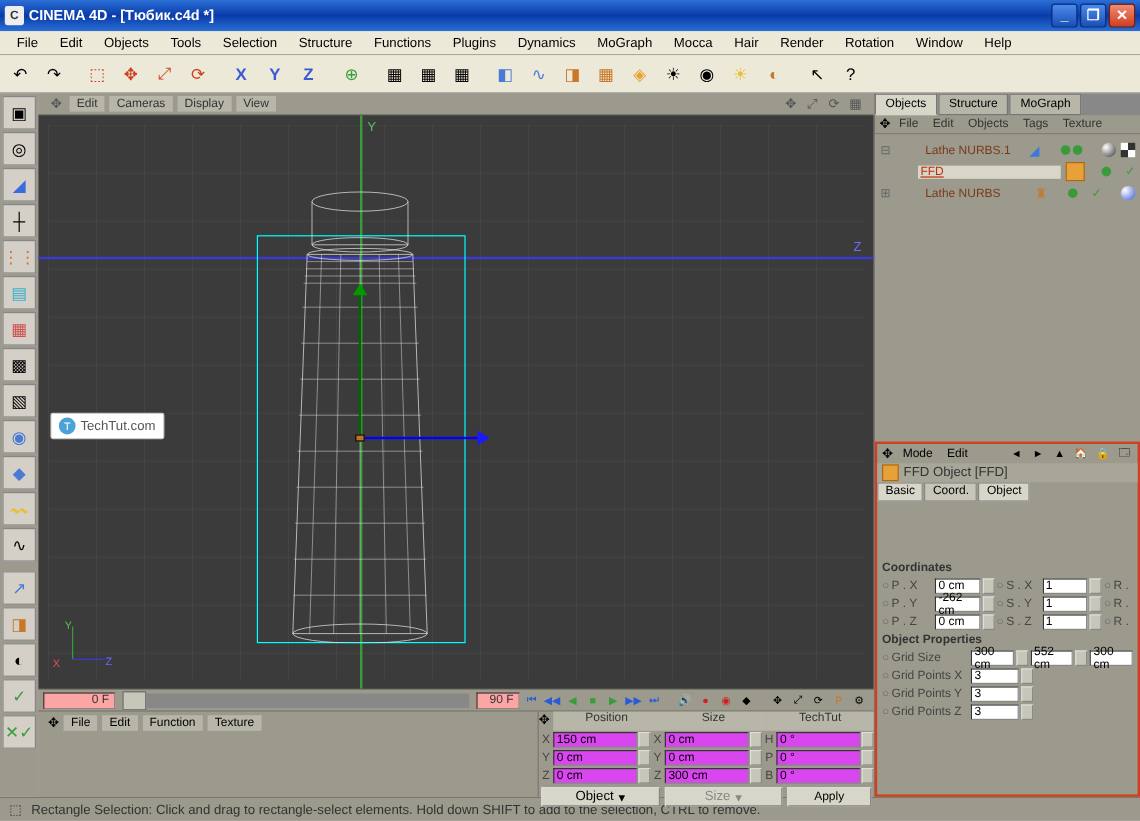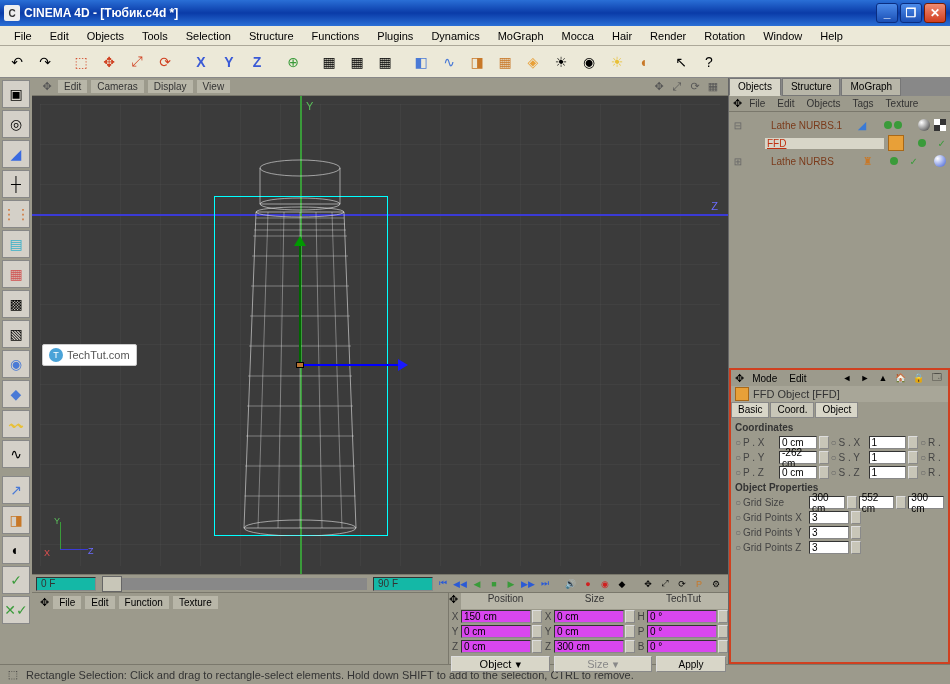--- a/index.html
+++ b/index.html
@@ -49,21 +49,21 @@
 .corner-axes .y { position:absolute; left:12px; bottom:8px; width:1px; height:28px; background:#3a9b3a; }
 .corner-axes .yl { position:absolute; left:6px; top:-2px; color:#5abe5a; font-size:9px;}
 .corner-axes .z { position:absolute; left:12px; bottom:8px; width:28px; height:1px; background:#3a3ad6; }
 .corner-axes .zl { position:absolute; left:40px; bottom:2px; color:#6b6bff; font-size:9px;}
 .corner-axes .xl { position:absolute; left:-4px; bottom:0; color:#e05050; font-size:9px;}
 
 .watermark { position:absolute; left:10px; top:248px; background:#fff; padding:3px 6px; border:1px solid #ccc; border-radius:2px; display:flex; align-items:center; gap:4px; font-size:9px; color:#555;}
 .watermark .wm-icon { width:14px; height:14px; border-radius:50%; background:#4aa3d8; display:flex; align-items:center; justify-content:center; color:#fff; font-size:9px;}
 
 .timeline { height:18px; background:#9c9a8c; display:flex; align-items:center; padding:0 4px; gap:2px; border-top:1px solid #7a786c; }
-.frame-field { width:60px; height:14px; background:#14b8a6; border:1px inset #888; padding:0 4px; color:#333; font-size:10px; text-align:left;}
+.frame-field { width:60px; height:14px; background:#fca5a5; border:1px inset #888; padding:0 4px; color:#333; font-size:10px; text-align:right;}
 .timeline .slider { flex:1; height:12px; background:#888; margin:0 4px; position:relative; }
 .timeline .slider .thumb { position:absolute; left:0; top:-2px; width:20px; height:16px; background:#c8c6b8; border:1px solid #666; }
 .playctl { display:flex; gap:1px; }
 .playbtn { width:16px; height:14px; display:flex; align-items:center; justify-content:center; font-size:9px; }
 
 .coord-bar { height:72px; background:#9c9a8c; display:flex; border-top:1px solid #7a786c; }
 .coord-left { flex:1; }
 .coord-left .cb-menu { height:18px; display:flex; align-items:center; padding:0 8px; gap:4px; }
 .coord-left .cb-menu .vitem { padding:1px 6px; background:#b8b6a8; font-size:10px; }
 .coord-right { width:280px; border-left:1px solid #7a786c; }
@@ -101,21 +101,21 @@
 .attr-panel { flex:1; background:#9c9a8c; border:2px solid #d04020; display:flex; flex-direction:column; }
 .attr-toolbar { height:16px; display:flex; align-items:center; padding:0 4px; gap:4px; }
 .attr-toolbar .aitem { font-size:10px; padding:1px 4px;}
 .attr-toolbar .aspacer { flex:1; }
 .attr-toolbar .abtn { width:14px; height:14px; font-size:9px; display:flex; align-items:center; justify-content:center; }
 .attr-title { height:16px; background:#a8a698; display:flex; align-items:center; padding:0 4px; gap:4px; font-size:10px; color:#333;}
 .attr-title .ticon { width:14px; height:14px; background:#e8a038; border:1px solid #a86818;}
 .attr-tabs { display:flex; height:16px; }
 .attr-tabs .atab { padding:1px 6px; background:#d8d6c8; border:1px solid #888; font-size:10px; margin-right:1px;}
 .attr-tabs .atab.active { background:#c8c6b8; }
-.attr-section { padding:2px 4px; }
+.attr-section { padding:2px 4px;margin-top:46px; }
 .attr-section .sh { font-weight:bold; font-size:10px; color:#333; padding:2px 0;}
 .attr-row { display:flex; align-items:center; height:15px; gap:2px;}
 .attr-row .alabel { width:34px; font-size:10px; color:#444;}
 .attr-row .alabel.w { width:64px; }
 .attr-row .afld { flex:1; background:#fff; border:1px inset #888; height:13px; padding:0 2px; font-size:10px; display:flex; align-items:center; min-width:30px;}
 .attr-row .aspin { width:10px; height:13px; background:#c8c6b8; border:1px outset #ddd; }
 .attr-row .alabel2 { width:28px; font-size:10px; color:#444; }
 .attr-row .atrail { width:16px; font-size:10px; color:#444;}
 .attr-row .bullet { width:6px; font-size:10px; color:#666;}
 
@@ -284,21 +284,21 @@
         <div class="wm-icon">T</div>
         <span>TechTut.com</span>
       </div>
     </div>
 
     <div class="timeline">
       <div class="frame-field">0 F</div>
       <div class="slider">
           <div class="thumb"></div>
         </div>
-      <div class="frame-field" style="width:60px;">90 F</div>
+      <div class="frame-field" style="width:36px;">90 F</div>
       <div class="playctl">
         <div class="playbtn" style="color:#2a5ad6;">⏮</div>
         <div class="playbtn" style="color:#2a5ad6;">◀◀</div>
         <div class="playbtn" style="color:#3a9b3a;">◀</div>
         <div class="playbtn" style="color:#3a9b3a;">■</div>
         <div class="playbtn" style="color:#3a9b3a;">▶</div>
         <div class="playbtn" style="color:#2a5ad6;">▶▶</div>
         <div class="playbtn" style="color:#2a5ad6;">⏭</div>
       </div>
       <div style="width:6px;"></div>

